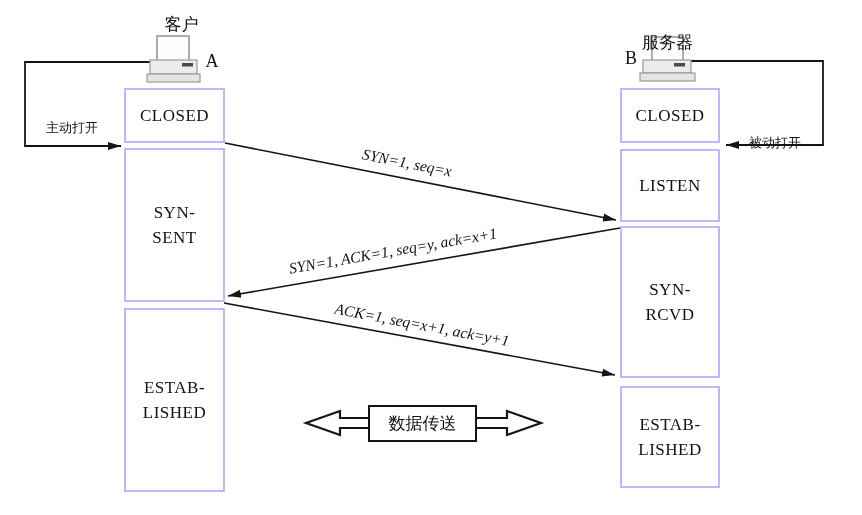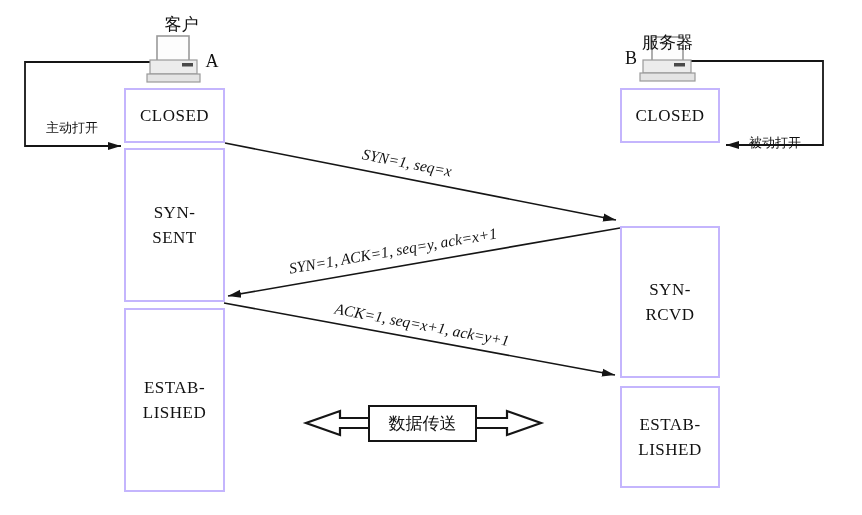--- a/index.html
+++ b/index.html
@@ -74,20 +74,21 @@
 SENT</div>
   <div class="state-box" style="left:124px; top:308px; width:101px; height:184px;">ESTAB-
 LISHED</div>
 
   <div class="lbl" style="left:30px; top:119px; width:84px;">主动打开</div>
 
   <div class="lbl title" style="left:625px; top:13px; width:85px;margin-top:18px;">服务器</div>
   <div class="lbl hostletter" style="left:621px; top:48px; width:20px;">B</div>
 
   <div class="state-box" style="left:620px; top:88px;  width:100px; height:55px;">CLOSED</div>
+  <div class="state-box" style="left:620px; top:149px; width:100px; height:73px;">LISTEN</div>
   <div class="state-box" style="left:620px; top:226px; width:100px; height:152px;">SYN-
 RCVD</div>
   <div class="state-box" style="left:620px; top:386px; width:100px; height:102px;">ESTAB-
 LISHED</div>
 
   <div class="lbl" style="left:733px; top:134px; width:84px;">被动打开</div>
 
   <div class="msg" style="left:347px; top:154px; width:120px; transform:rotate(11.2deg);">SYN=1, seq=x</div>
   <div class="msg" style="left:272px; top:242px; width:242px; transform:rotate(-9.7deg);">SYN=1, ACK=1, seq=y, ack=x+1</div>
   <div class="msg" style="left:320px; top:316px; width:204px; transform:rotate(10.6deg);">ACK=1, seq=x+1, ack=y+1</div>

